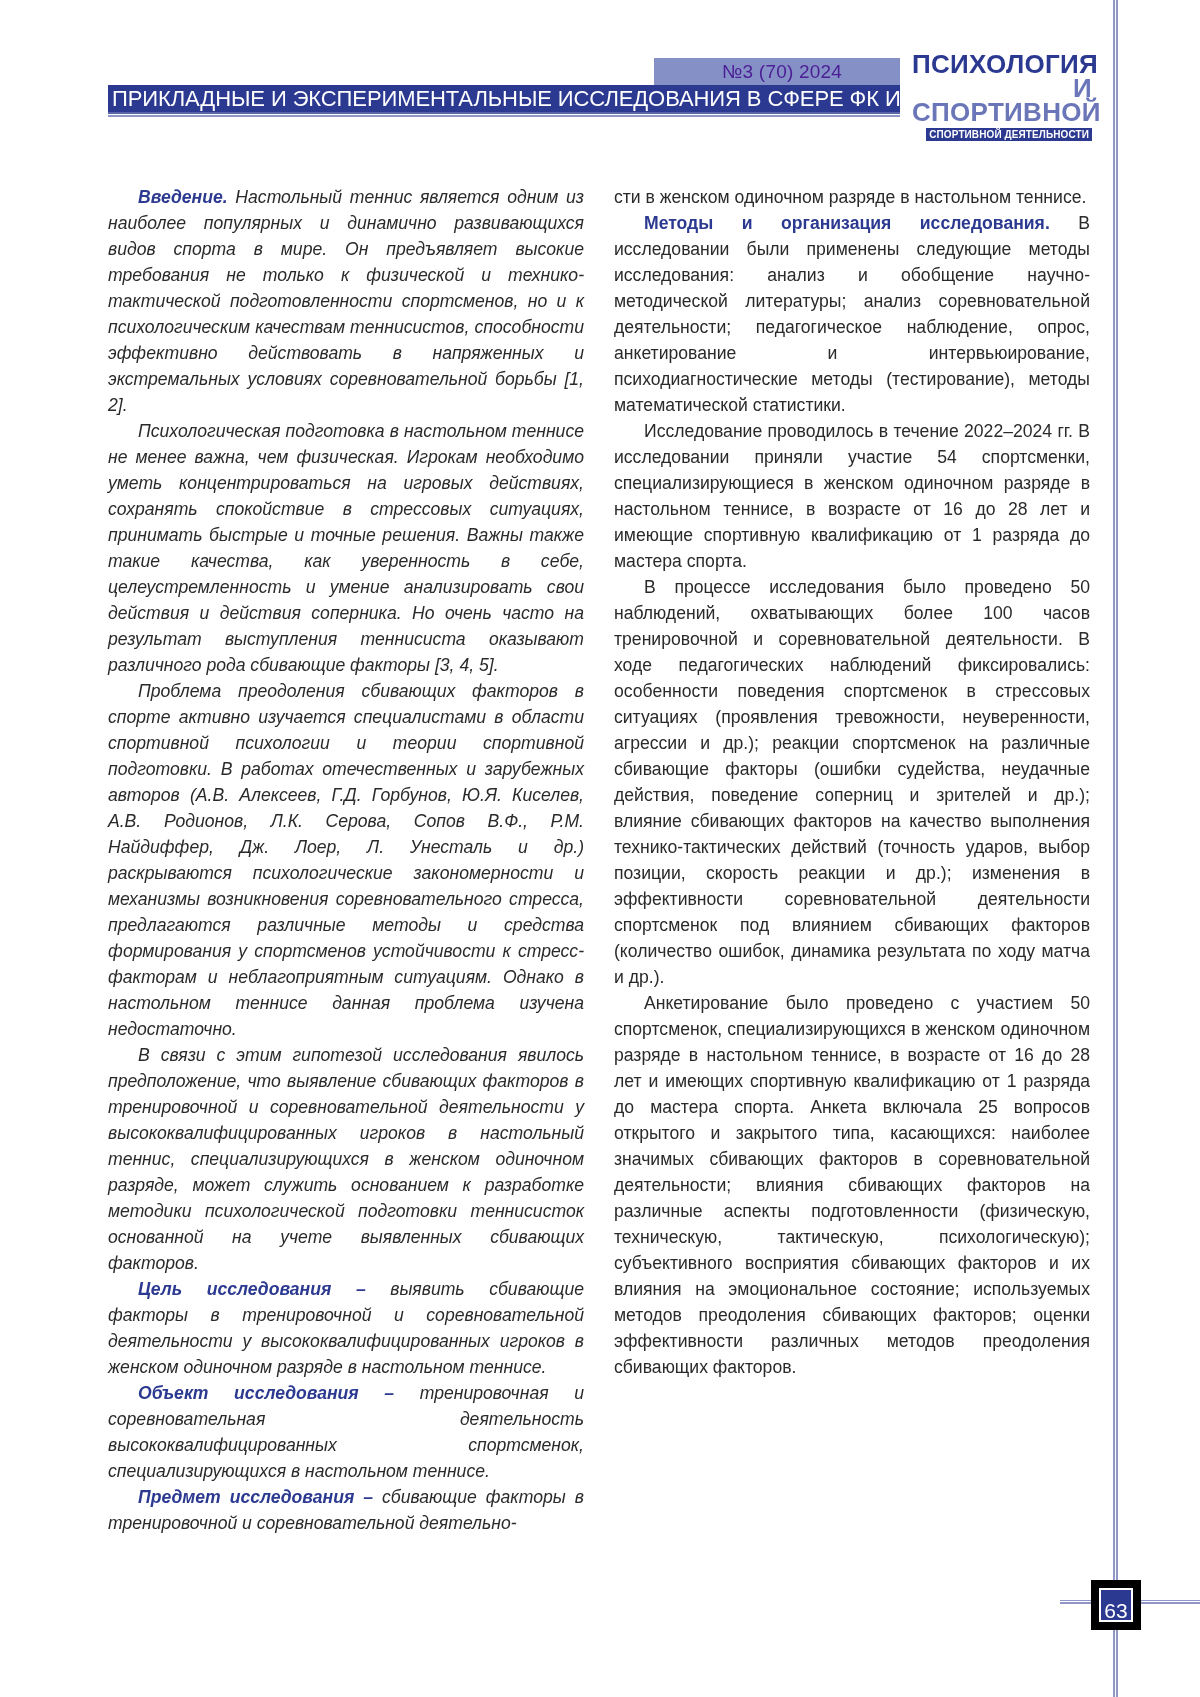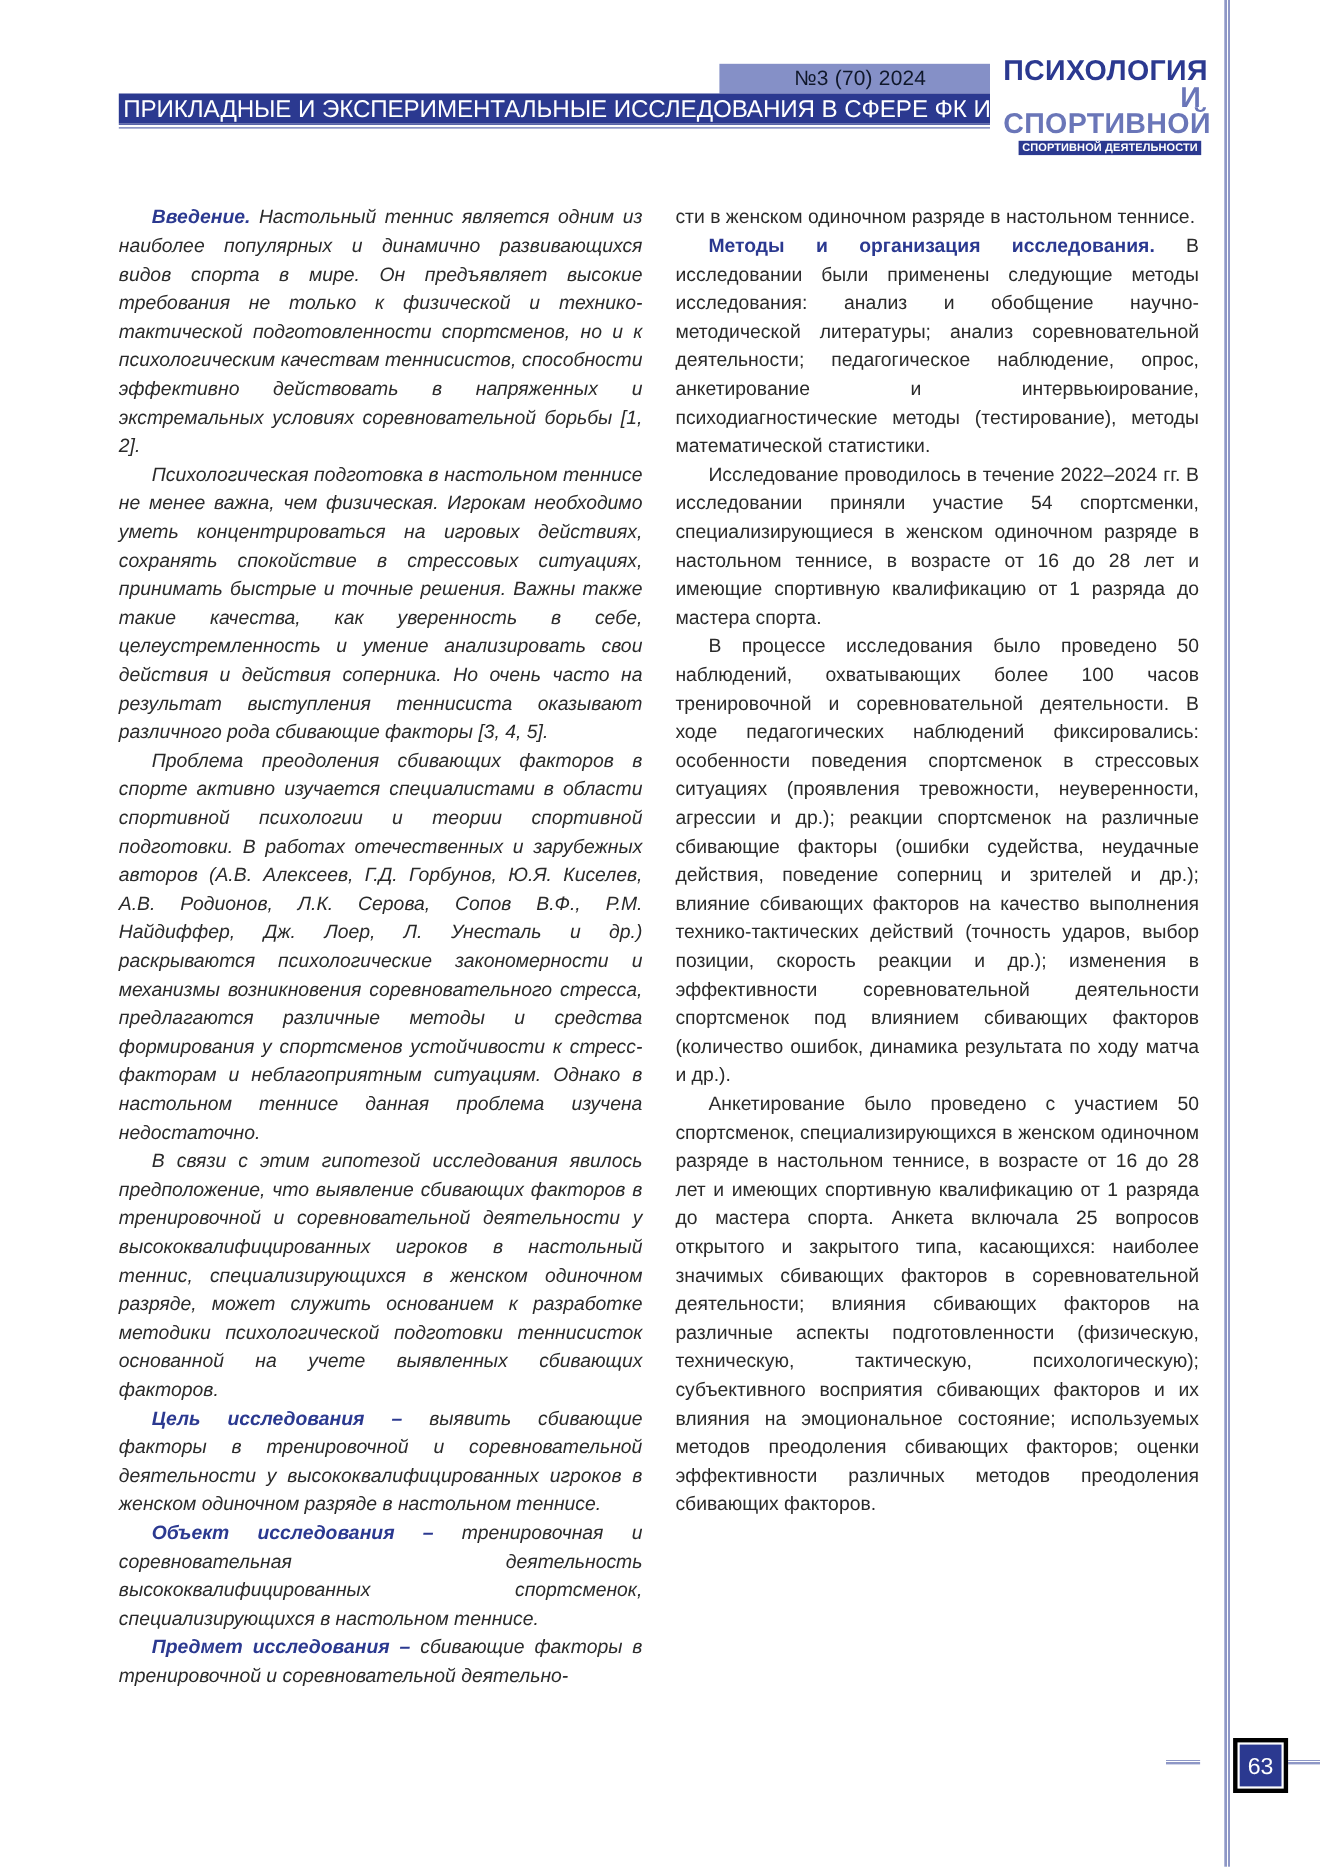--- a/index.html
+++ b/index.html
@@ -14,21 +14,21 @@
     position: absolute; left: 1113px; top: 0; width: 6px; height: 1697px;
     background: linear-gradient(to right, #8e97c6 0, #8e97c6 2px, #ffffff 2px, #ffffff 3px, #8e97c6 3px, #8e97c6 5px, transparent 5px);
   }
   
   .hrule {
     position: absolute; left: 108px; top: 112px; width: 792px; height: 5px;
     background: linear-gradient(to bottom, #5a65a8 0, #5a65a8 2px, #ffffff 2px, #ffffff 3px, #8e97c6 3px, #8e97c6 5px);
   }
   .issue-box {
     position: absolute; left: 654px; top: 58px; width: 246px; height: 27px;
-    background: #8590c7; color: #0f172a;
+    background: #8590c7; color: #4c1d95;
     font-size: 19px; line-height: 27px; text-align: right; padding-right: 58px; box-sizing: border-box;
     letter-spacing: 0.2px;
   }
   .section-bar {
     position: absolute; left: 108px; top: 85px; width: 792px; height: 27px;
     background: #2b3990; color: #ffffff;
     font-size: 22px; line-height: 27px; padding-left: 4px; box-sizing: border-box;
     white-space: nowrap; letter-spacing: -0.1px;
   }
   .logo {
@@ -53,22 +53,22 @@
   .col.right { left: 614px; top: 184px; width: 476px; }
   .col p { margin: 0; text-indent: 30px; }
   .col p.cont { text-indent: 0; }
   .lead { color: #2b3990; font-weight: bold; }
   
   .pn-hline {
     position: absolute; top: 1600px; height: 4px; 
     background: linear-gradient(to bottom, #8e97c6 0, #8e97c6 1px, #ffffff 1px, #ffffff 2px, #8e97c6 2px, #8e97c6 4px);
   }
   .pn-box {
-    position: absolute; left: 1121px; top: 1580px; width: 50px; height: 50px;
-    border: 4px solid #000000; background: #ffffff; box-sizing: border-box; padding: 2px;
+    position: absolute; left: 1091px; top: 1580px; width: 50px; height: 50px;
+    border: 8px solid #000000; background: #ffffff; box-sizing: border-box; padding: 2px;
   }
   .pn-inner {
     width: 100%; height: 100%; background: #2b3990; color: #ffffff;
     font-size: 21px; line-height: 42px; text-align: center;
   }
 </style>
 </head>
 <body>
 
 <div class="vrule"></div>

